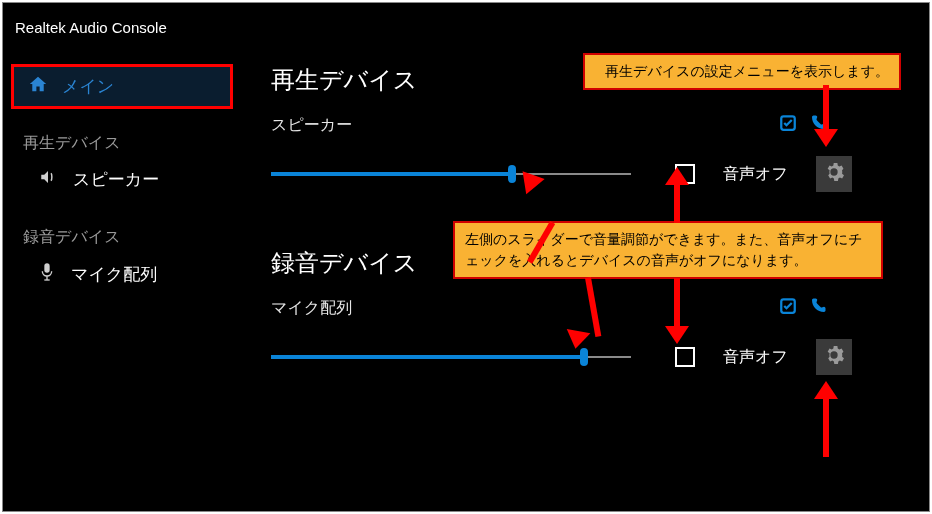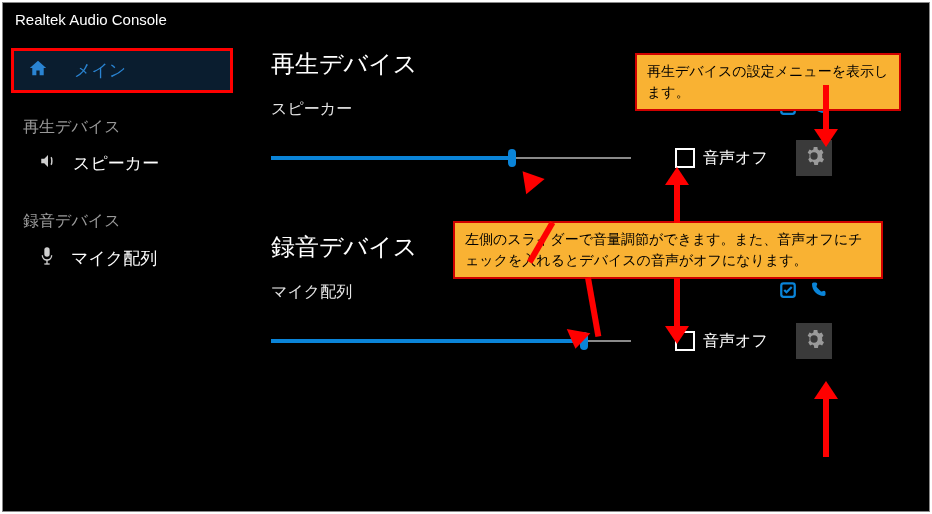--- a/index.html
+++ b/index.html
@@ -2,27 +2,27 @@
 <html><head>
 <meta charset="utf-8">
 <style>
   * { box-sizing: border-box; margin: 0; padding: 0; }
   html, body { width: 932px; height: 514px; overflow: hidden; font-family: "Yu Gothic UI", "Meiryo", Arial, sans-serif; }
   .window {
     width: 928px; height: 510px; margin: 2px; background: #000; color: #fff;
     border: 1px solid #888; position: relative;
   }
   .titlebar {
-    padding: 8px 12px; font-size: 15px; color: #fff;
+    padding: 16px 12px; font-size: 15px; color: #fff;
   }
   .body { display: flex; height: calc(100% - 34px); }
   
   .sidebar { width: 238px; padding-top: 8px; }
   .side-item {
-    display: flex; align-items: flex-end; gap: 26px;
+    display: flex; align-items: flex-end; gap: 14px;
     padding: 10px 20px; font-size: 16px; color: #bfbfbf;
   }
   .side-main {
     color: #2a84d2; background: #0a1d2f;
     border: 3px solid #ff0000;
     margin: 4px 8px 14px 8px; padding: 8px 14px;
     font-size: 17px;
   }
   .side-group { padding: 10px 20px 4px 20px; font-size: 16px; color: #9a9a9a; }
   .side-sub { padding: 10px 20px 10px 36px; display:flex; align-items:center; gap:16px; font-size:17px; }
@@ -30,21 +30,21 @@
   .main { flex: 1; padding: 6px 40px 0 30px; position: relative; }
   .section-title { font-size: 24px; font-weight: 400; margin: 6px 0 18px 0; }
   .row-label { font-size: 16px; color: #e6e6e6; margin-bottom: 20px; display:flex; align-items:center;}
   .device-block { margin-bottom: 40px; }
   .control-row { display: flex; align-items: center; gap: 20px; }
   
   .slider { position: relative; width: 360px; height: 20px; }
   .track-full { position:absolute; top:9px; left:0; width:100%; height:2px; background:#8a8a8a; }
   .track-fill { position:absolute; top:8px; left:0; height:4px; background:#0a84d8; }
   .thumb { position:absolute; top:1px; width:8px; height:18px; background:#0a84d8; border-radius:4px; transform:translateX(-4px); }
-  .mute-wrap { display:flex; align-items:center; gap:8px; margin-left: 24px;}
+  .mute-wrap { display:flex; align-items:center; gap:28px; margin-left: 24px;}
   .chk { width:20px; height:20px; border:2px solid #fff; background:transparent; }
   .mute-label { font-size:16px; }
   .gear-btn { width:36px; height:36px; background:#3a3a3a; display:flex; align-items:center; justify-content:center; margin-left:8px; }
   .status-icons { display:inline-flex; gap:12px; margin-left: auto; margin-right: 62px; color:#0a84d8; }
   .status-icons svg { width:18px; height:18px; }
   
   .callout {
     position: absolute; background: #f9b233; color:#000; border:2px solid #d00000;
     font-size: 14px; padding: 6px 10px; line-height:1.5;
   }
@@ -169,21 +169,21 @@
               <svg width="22" height="22" viewBox="0 0 24 24" fill="#9a9a9a">
                   <path d="M12 8a4 4 0 100 8 4 4 0 000-8zm9 4c0 .7-.1 1.3-.2 2l2.1 1.6-2 3.4-2.5-1a8 8 0 01-1.7 1l-.4 2.7h-4l-.4-2.7a8 8 0 01-1.7-1l-2.5 1-2-3.4L7.2 14A8 8 0 017 12c0-.7.1-1.3.2-2L5.1 8.4l2-3.4 2.5 1a8 8 0 011.7-1L11.7 2.3h4l.4 2.7a8 8 0 011.7 1l2.5-1 2 3.4L20.8 10c.1.7.2 1.3.2 2z"></path>
                 </svg>
             </span>
           </div>
         </div>
       </div>
     </div>
   </div>
 
-  <div class="callout" style="right:28px; top:50px; width:266px;">再生デバイスの設定メニューを表示します。</div>
+  <div class="callout" style="right:28px; top:50px; width:318px;text-align:right;">再生デバイスの設定メニューを表示します。</div>
   <div class="arrow-line-v" style="right:100px; top:82px; height:46px;"></div>
   <div class="arrow-head-down" style="right:91px; top:126px;"></div>
 
   <div class="callout" style="left:450px; top:218px; width:430px;">左側のスライダーで音量調節ができます。また、音声オフにチェックを入れるとデバイスの音声がオフになります。</div>
 
   <div class="arrow-line-diag" style="left:547px; top:218px; height:46px; transform:rotate(30deg);"></div>
   <div class="arrow-head-left-up" style="left:514px; top:166px;"></div>
 
   <div class="arrow-line-v" style="left:671px; top:180px; height:40px;"></div>
   <div class="arrow-head-up" style="left:662px; top:164px;"></div>

